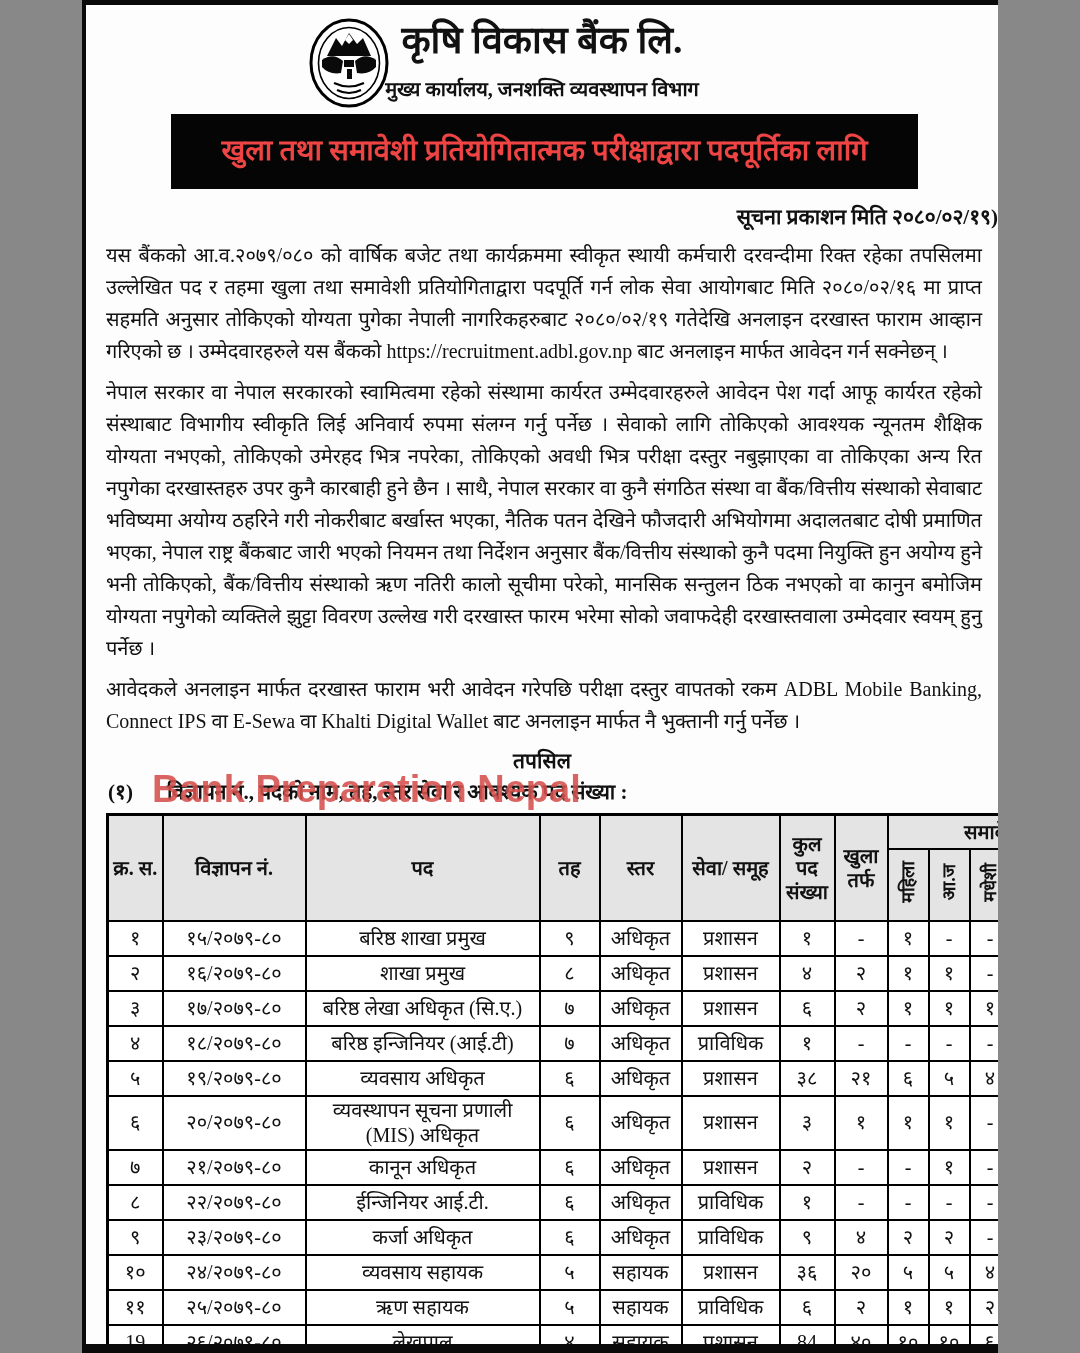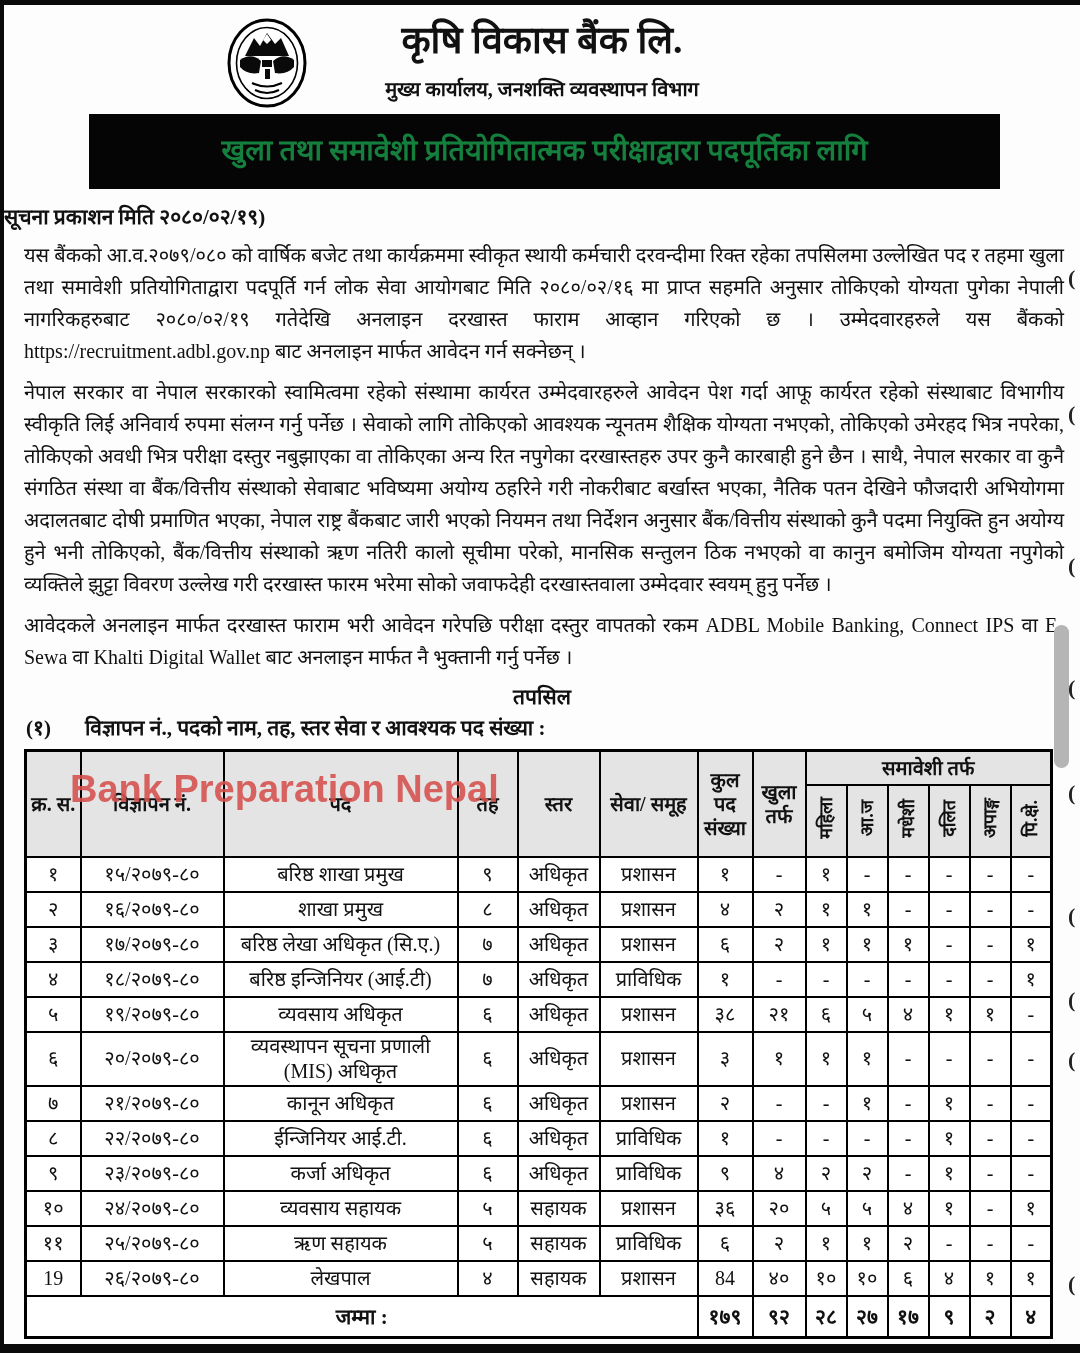--- a/index.html
+++ b/index.html
@@ -1,44 +1,44 @@
 <!DOCTYPE html>
 <html><head>
 <meta charset="utf-8">
 <style>
   html, body { margin: 0; padding: 0; background: #888; }
   .page {
     position: relative;
-    width: 1080px;
+    width: 916px;
     height: 1353px;
     margin: 0 auto;
     background: #fdfdfd;
     box-sizing: border-box;
     border-top: 5px solid #0a0a0a;
     border-left: 4px solid #0a0a0a;
     border-bottom: 9px solid #0a0a0a;
     overflow: hidden;
     font-family: "Liberation Serif", serif;
     color: #111;
   }
   .logo { position: absolute; left: 222px; top: 12px; width: 82px; height: 92px; }
   .header { padding-top: 12px; text-align: center; }
   .bank-name { font-size: 38px; font-weight: bold; line-height: 46px; }
   .dept { font-size: 20px; font-weight: bold; margin-top: 12px; }
   .banner {
     margin: 12px 80px 0 85px;
     background: #050505;
-    color: #15803d;
+    color: #ef4444;
     text-align: center;
     font-weight: bold;
     font-size: 29px;
     padding: 14px 0 16px;
   }
   .banner div { line-height: 45px; }
-  .date-line { text-align: left; font-weight: bold; font-size: 21px; margin: 13px 0 4px; }
+  .date-line { text-align: right; font-weight: bold; font-size: 21px; margin: 13px 0 4px; }
   .paragraphs { margin: 0 16px 0 20px; }
   .para { font-size: 20px; line-height: 32px; text-align: justify; margin: 9px 0; }
   .tapasil { text-align: center; font-weight: bold; font-size: 21px; margin: 4px 0 2px; font-family: Liberation Serif, serif; }
   .list-line { display: flex; gap: 34px; font-weight: bold; font-size: 21px; margin: 3px 0 8px; padding-left: 22px; }
   table.vacancy {
     border-collapse: collapse;
     table-layout: fixed;
     width: 1026px;
     margin-left: 20px;
     font-size: 20px;

